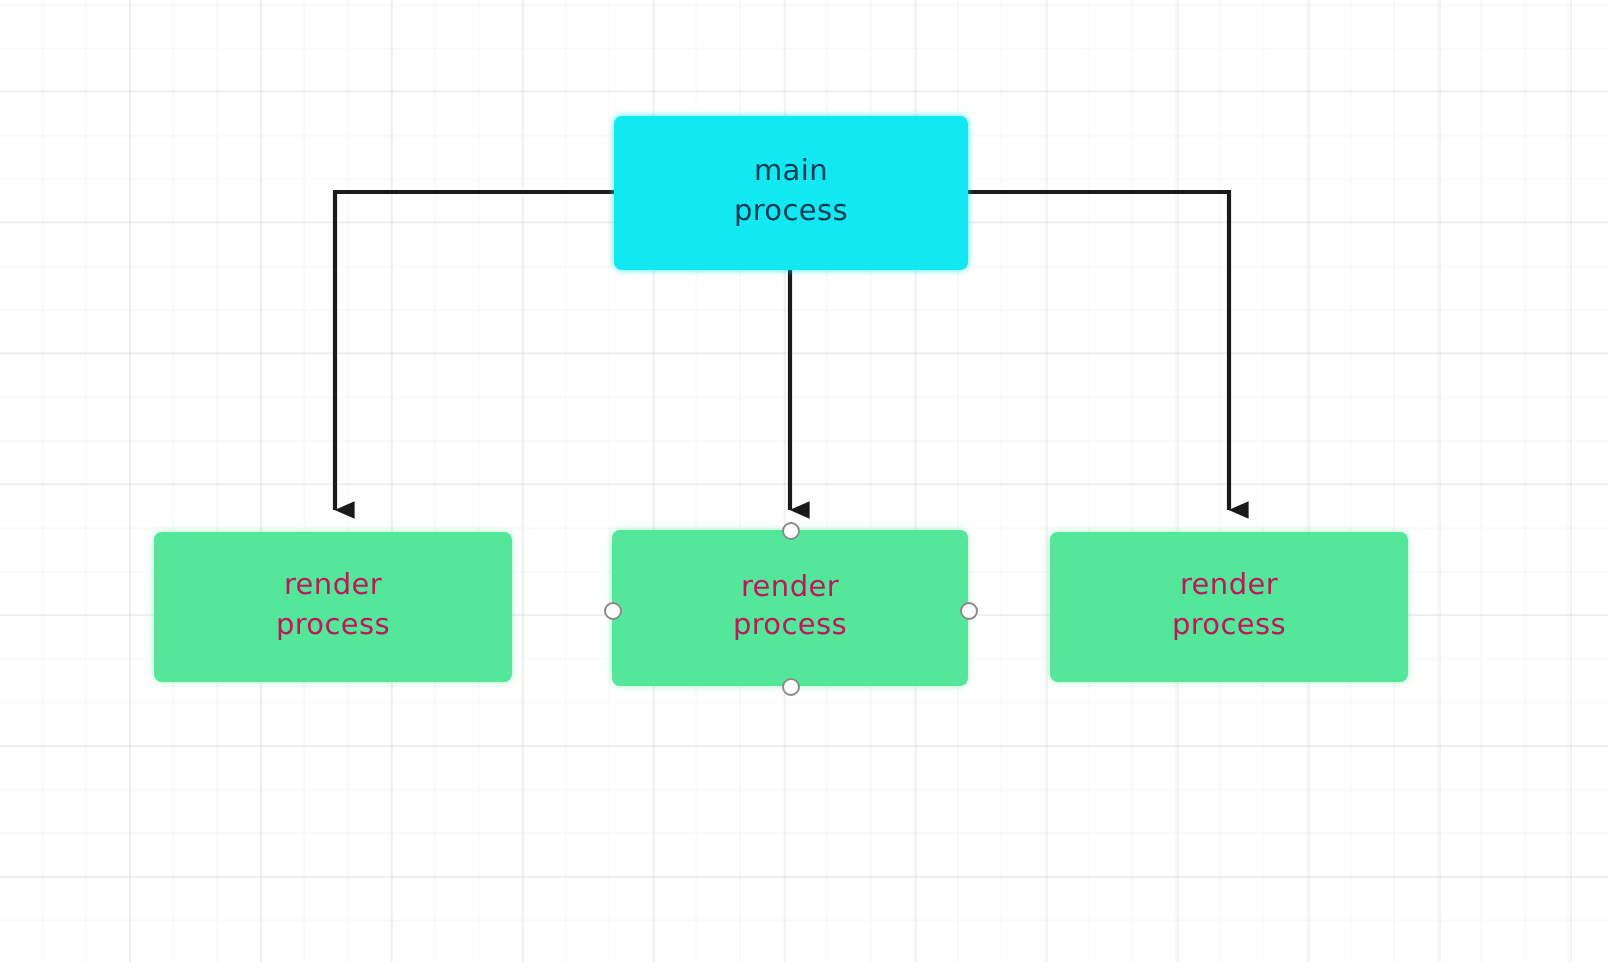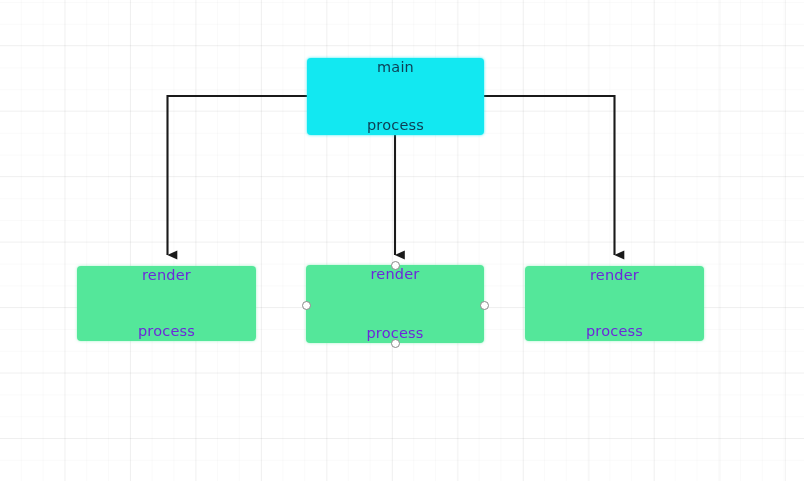--- a/index.html
+++ b/index.html
@@ -37,39 +37,39 @@
     width: 804px;
     height: 481px;
     pointer-events: none;
   }
   .node {
     position: absolute;
     box-sizing: border-box;
     display: flex;
     flex-direction: column;
     align-items: center;
-    justify-content: space-between;
+    justify-content: center;
     border-radius: 4px;
     line-height: 1.32;
     letter-spacing: 0.2px;
     user-select: none;
   }
   .node .line {
     display: block;
     white-space: nowrap;
   }
   .node-main {
     background: #12E8F1;
     color: #0E3D53;
     font-size: 14.5px;
     box-shadow: 0 0 3px rgba(18,232,241,0.85);
   }
   .node-render {
     background: #54E79A;
-    color: #6d28d9;
+    color: #be185d;
     font-size: 14.5px;
     box-shadow: 0 0 3px rgba(84,231,154,0.55);
   }
   .handle {
     position: absolute;
     width: 9px;
     height: 9px;
     margin-left: -4.5px;
     margin-top: -4.5px;
     border-radius: 50%;

